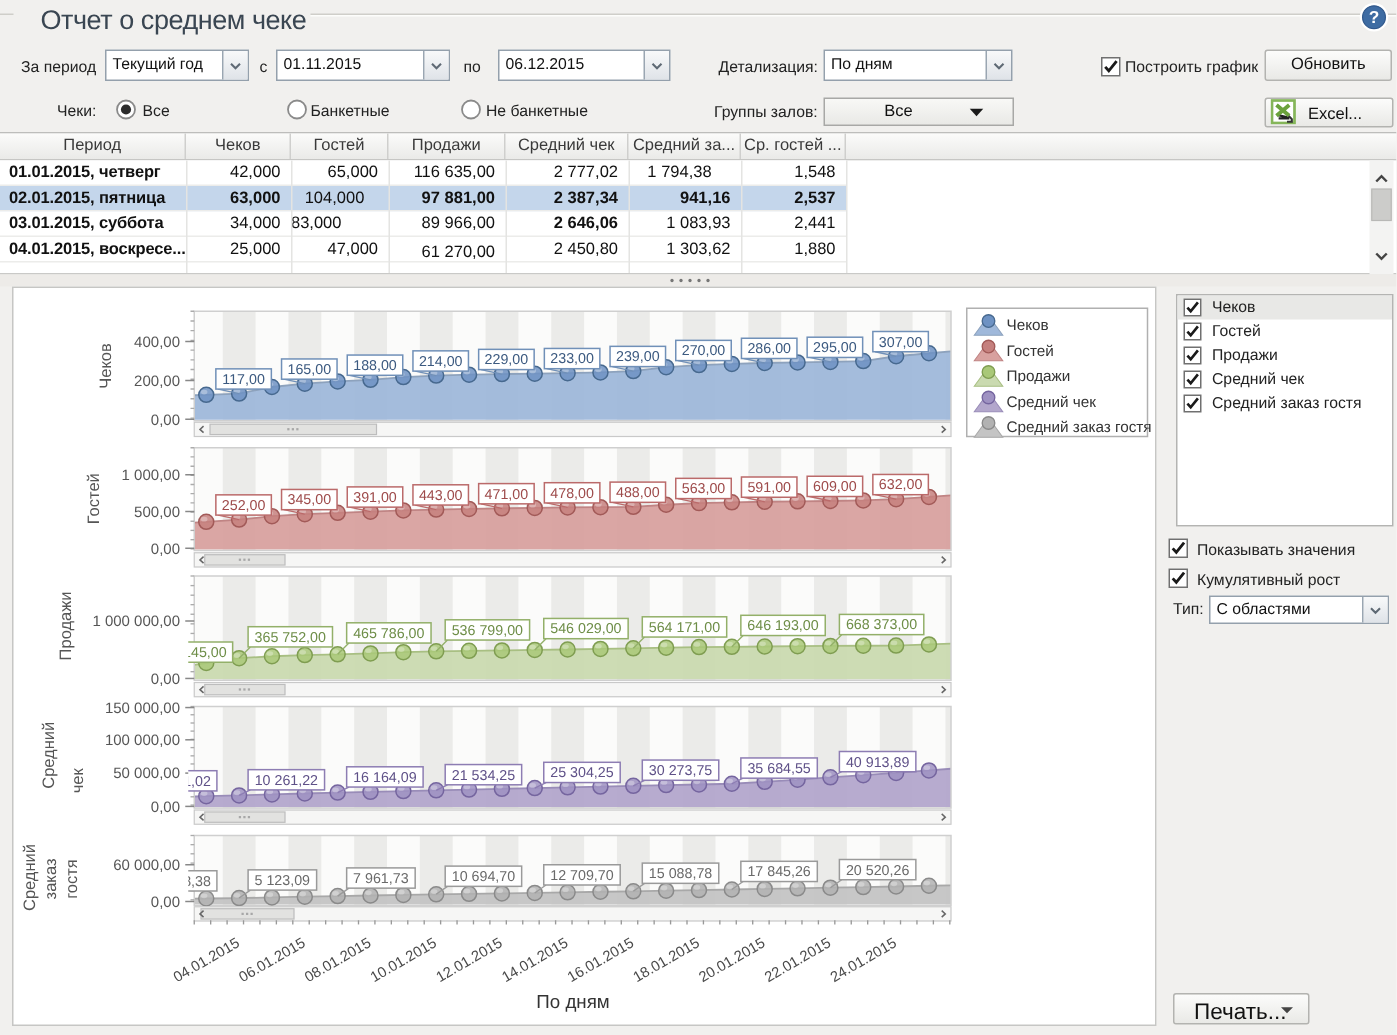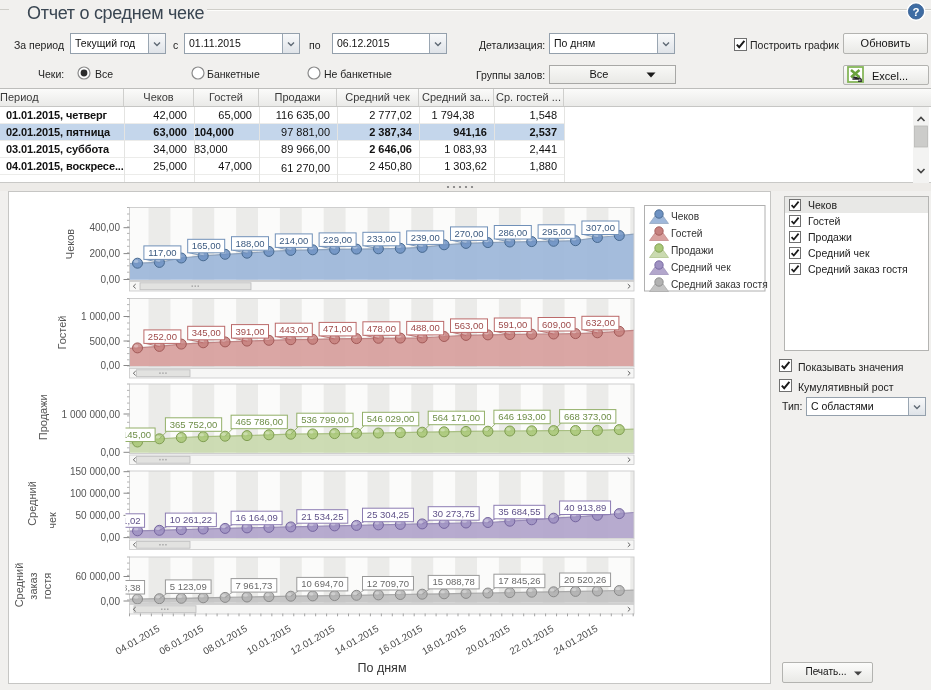--- a/index.html
+++ b/index.html
@@ -69,41 +69,41 @@
 <div style="position:absolute;left:843px;top:65px;width:86px;height:20px;background:linear-gradient(#fcfcfb,#e9e9e6);border:1px solid #b3b3b0;box-sizing:border-box;border-radius:2px;text-align:center;line-height:18px;font-size:11px;color:#111"></div>
 <svg class="abs" style="left:847px;top:66px" width="17" height="17" viewBox="0 0 17 17">
     <rect x="1" y="1" width="15" height="15" fill="#fff" stroke="#85b659" stroke-width="1.8"></rect>
     <path d="M5.2 10.8 L12.6 12.6 M5.4 12.9 L12.6 12.9" stroke="#222" stroke-width="1.5"></path>
     <path d="M4 4 L12.5 11.2 M12.5 4 L4 11.2" stroke="#6ba23c" stroke-width="2.6"></path>
     <path d="M12.2 11.4 L14.2 13.4 L14.2 15.2 L11 15.2" stroke="#333" stroke-width="1.4" fill="none"></path>
   </svg>
 <div class="abs" style="left:872px;top:70px;font-size:11px;color:#111">Excel...</div>
 <div class="abs" style="left:0px;top:88px;width:931px;height:1px;background:#bdbdbb"></div>
 <div class="abs" style="left:0px;top:89px;width:931px;height:18px;background:linear-gradient(#fbfbfa,#eaeae8);border-bottom:1px solid #c6c6c4;box-sizing:border-box"></div>
-<div class="abs" style="left:0px;top:89px;width:124px;height:17px;border-right:1px solid #cfcfcd;box-sizing:border-box;line-height:17px;font-size:11px;color:#3a3a3a">Период</div>
+<div class="abs" style="left:0px;top:89px;width:124px;height:17px;border-right:1px solid #cfcfcd;box-sizing:border-box;text-align:center;line-height:17px;font-size:11px;color:#3a3a3a">Период</div>
 <div class="abs" style="left:124px;top:89px;width:70px;height:17px;border-right:1px solid #cfcfcd;box-sizing:border-box;text-align:center;line-height:17px;font-size:11px;color:#3a3a3a">Чеков</div>
 <div class="abs" style="left:194px;top:89px;width:65px;height:17px;border-right:1px solid #cfcfcd;box-sizing:border-box;text-align:center;line-height:17px;font-size:11px;color:#3a3a3a">Гостей</div>
 <div class="abs" style="left:259px;top:89px;width:78px;height:17px;border-right:1px solid #cfcfcd;box-sizing:border-box;text-align:center;line-height:17px;font-size:11px;color:#3a3a3a">Продажи</div>
 <div class="abs" style="left:337px;top:89px;width:82px;height:17px;border-right:1px solid #cfcfcd;box-sizing:border-box;text-align:center;line-height:17px;font-size:11px;color:#3a3a3a">Средний чек</div>
 <div class="abs" style="left:419px;top:89px;width:75px;height:17px;border-right:1px solid #cfcfcd;box-sizing:border-box;text-align:center;line-height:17px;font-size:11px;color:#3a3a3a">Средний за...</div>
 <div class="abs" style="left:494px;top:89px;width:70px;height:17px;border-right:1px solid #cfcfcd;box-sizing:border-box;text-align:center;line-height:17px;font-size:11px;color:#3a3a3a">Ср. гостей ...</div>
 <div class="abs" style="left:0px;top:107px;width:931px;height:76px;background:#fff;border-bottom:1px solid #c9c9c7;box-sizing:border-box"></div>
 <div class="abs" style="left:0px;top:107px;width:564px;height:17px;background:#fff;border-bottom:1px solid #ececea;box-sizing:border-box"></div>
 <div class="abs" style="left:6px;top:107px;width:122px;height:17px;line-height:16px;font-size:11px;font-weight:bold;letter-spacing:-0.1px;color:#111;overflow:hidden;white-space:nowrap">01.01.2015, четверг</div>
 <div class="abs" style="left:124px;top:107px;width:63px;height:17px;line-height:16px;font-size:11px;font-weight:normal;color:#111;text-align:right">42,000</div>
 <div class="abs" style="left:194px;top:107px;width:58px;height:17px;line-height:16px;font-size:11px;font-weight:normal;color:#111;text-align:right">65,000</div>
 <div class="abs" style="left:259px;top:107px;width:71px;height:17px;line-height:16px;font-size:11px;font-weight:normal;color:#111;text-align:right">116 635,00</div>
 <div class="abs" style="left:337px;top:107px;width:75px;height:17px;line-height:16px;font-size:11px;font-weight:normal;color:#111;text-align:right">2 777,02</div>
 <div class="abs" style="left:419px;top:107px;width:68px;height:17px;line-height:16px;font-size:11px;font-weight:normal;color:#111;text-align:center">1 794,38</div>
 <div class="abs" style="left:494px;top:107px;width:63px;height:17px;line-height:16px;font-size:11px;font-weight:normal;color:#111;text-align:right">1,548</div>
 <div class="abs" style="left:0px;top:124px;width:564px;height:17px;background:#c4d6eb;border-bottom:1px solid #ececea;box-sizing:border-box"></div>
 <div class="abs" style="left:6px;top:124px;width:122px;height:17px;line-height:16px;font-size:11px;font-weight:bold;letter-spacing:-0.1px;color:#111;overflow:hidden;white-space:nowrap">02.01.2015, пятница</div>
 <div class="abs" style="left:124px;top:124px;width:63px;height:17px;line-height:16px;font-size:11px;font-weight:bold;color:#111;text-align:right">63,000</div>
-<div class="abs" style="left:194px;top:124px;width:58px;height:17px;line-height:16px;font-size:11px;font-weight:bold;color:#111;text-align:left">104,000</div>
-<div class="abs" style="left:259px;top:124px;width:71px;height:17px;line-height:16px;font-size:11px;font-weight:normal;color:#111;text-align:right">97 881,00</div>
+<div class="abs" style="left:194px;top:124px;width:58px;height:17px;line-height:16px;font-size:11px;font-weight:normal;color:#111;text-align:center">104,000</div>
+<div class="abs" style="left:259px;top:124px;width:71px;height:17px;line-height:16px;font-size:11px;font-weight:bold;color:#111;text-align:right">97 881,00</div>
 <div class="abs" style="left:337px;top:124px;width:75px;height:17px;line-height:16px;font-size:11px;font-weight:bold;color:#111;text-align:right">2 387,34</div>
 <div class="abs" style="left:419px;top:124px;width:68px;height:17px;line-height:16px;font-size:11px;font-weight:bold;color:#111;text-align:right">941,16</div>
 <div class="abs" style="left:494px;top:124px;width:63px;height:17px;line-height:16px;font-size:11px;font-weight:bold;color:#111;text-align:right">2,537</div>
 <div class="abs" style="left:0px;top:141px;width:564px;height:17px;background:#fff;border-bottom:1px solid #ececea;box-sizing:border-box"></div>
 <div class="abs" style="left:6px;top:141px;width:122px;height:17px;line-height:16px;font-size:11px;font-weight:bold;letter-spacing:-0.1px;color:#111;overflow:hidden;white-space:nowrap">03.01.2015, суббота</div>
 <div class="abs" style="left:124px;top:141px;width:63px;height:17px;line-height:16px;font-size:11px;font-weight:normal;color:#111;text-align:right">34,000</div>
 <div class="abs" style="left:194px;top:141px;width:58px;height:17px;line-height:16px;font-size:11px;font-weight:normal;color:#111;text-align:left">83,000</div>
 <div class="abs" style="left:259px;top:141px;width:71px;height:17px;line-height:16px;font-size:11px;font-weight:normal;color:#111;text-align:right">89 966,00</div>
 <div class="abs" style="left:337px;top:141px;width:75px;height:17px;line-height:16px;font-size:11px;font-weight:bold;color:#111;text-align:right">2 646,06</div>
 <div class="abs" style="left:419px;top:141px;width:68px;height:17px;line-height:16px;font-size:11px;font-weight:normal;color:#111;text-align:right">1 083,93</div>
@@ -840,15 +840,15 @@
   </svg>
 <div class="abs" style="left:798px;top:381px;font-size:10.5px;color:#222">Кумулятивный рост</div>
 <div class="abs" style="left:782px;top:400px;font-size:10.5px;color:#222">Тип:</div>
 <div style="position:absolute;left:806px;top:397px;width:120px;height:19px;background:#fff;border:1px solid #94a0ac;box-sizing:border-box"></div>
 <div style="position:absolute;left:811px;top:397px;height:19px;line-height:18px;font-size:10.5px;color:#111">С областями</div>
 <div style="position:absolute;left:908px;top:398px;width:17px;height:17px;background:linear-gradient(#f8f9fa,#dfe3e8);border-left:1px solid #9aa6b2;box-sizing:border-box"></div>
 <svg style="position:absolute;left:912px;top:402.5px" width="10" height="8" viewBox="0 0 10 8">
     <path d="M2 2.5 L5 5.5 L8 2.5" fill="none" stroke="#5f6a75" stroke-width="1.4"></path>
   </svg>
 <div style="position:absolute;left:782px;top:662px;width:91px;height:21px;background:linear-gradient(#fcfcfb,#e9e9e6);border:1px solid #b3b3b0;box-sizing:border-box;border-radius:2px;text-align:center;line-height:19px;font-size:11px;color:#111"></div>
-<div class="abs" style="left:796px;top:666px;width:60px;text-align:center;font-size:10px;color:#111">Печать...</div>
+<div class="abs" style="left:796px;top:666px;width:60px;text-align:center;font-size:15px;color:#111">Печать...</div>
 <svg class="abs" style="left:853px;top:670px" width="10" height="7" viewBox="0 0 10 7">
     <polygon points="1,1.5 9,1.5 5,5.5" fill="#444"></polygon>
   </svg>
 </body></html>

